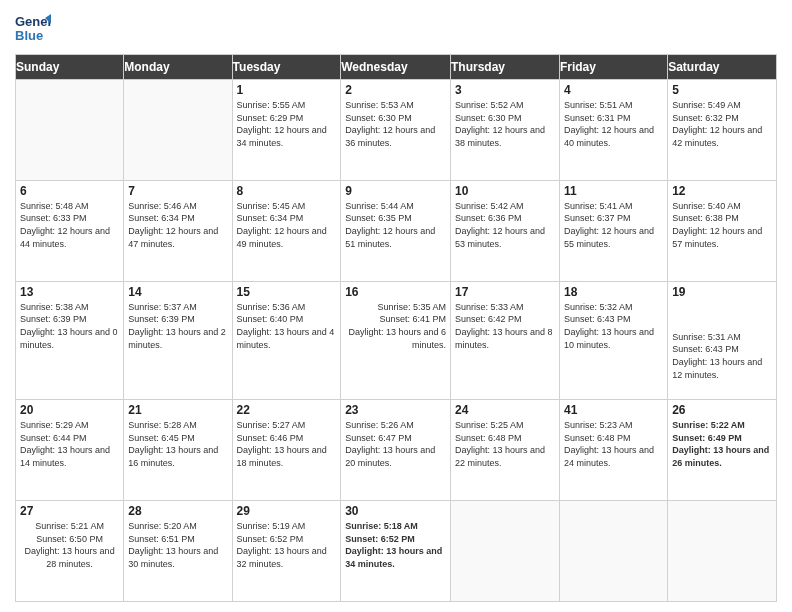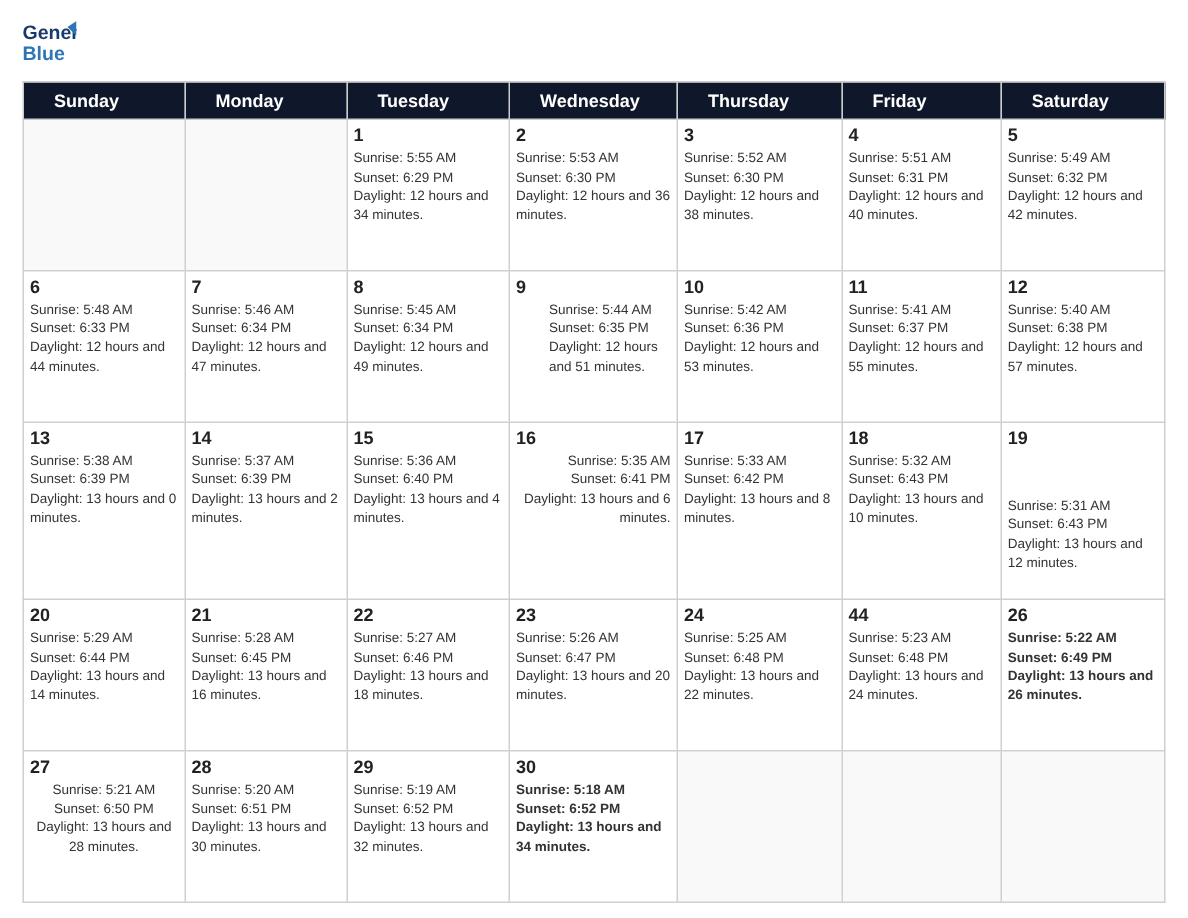--- a/index.html
+++ b/index.html
@@ -35,25 +35,25 @@
     .subtitle {
       font-size: 13px;
       color: #555;
     }
     .calendar {
       width: 100%;
       border-collapse: collapse;
       flex: 1;
     }
     .calendar th {
-      background-color: #0f172a;
+      background-color: #404040;
       color: #fff;
       font-size: 12px;
       font-weight: bold;
-      padding: 5px 20px;
+      padding: 5px 0;
       text-align: left;
       border: 1px solid #ccc;
     }
     .calendar td {
       vertical-align: top;
       border: 1px solid #d0d0d0;
       padding: 3px 4px;
       width: 113px;
       height: 88px;
       font-size: 9.5px;
@@ -161,21 +161,21 @@
 Daylight: 12 hours and 47 minutes.</div>
           </td>
           <td>
             <div class="day-number">8</div>
             <div class="day-info" style="white-space: pre-line;">Sunrise: 5:45 AM
 Sunset: 6:34 PM
 Daylight: 12 hours and 49 minutes.</div>
           </td>
           <td>
             <div class="day-number">9</div>
-            <div class="day-info" style="white-space: pre-line; margin-left: 22px;">Sunrise: 5:44 AM
+            <div class="day-info" style="white-space: pre-line;">Sunrise: 5:44 AM
 Sunset: 6:35 PM
 Daylight: 12 hours and 51 minutes.</div>
           </td>
           <td>
             <div class="day-number">10</div>
             <div class="day-info" style="white-space: pre-line;">Sunrise: 5:42 AM
 Sunset: 6:36 PM
 Daylight: 12 hours and 53 minutes.</div>
           </td>
           <td>
@@ -260,21 +260,21 @@
 Sunset: 6:47 PM
 Daylight: 13 hours and 20 minutes.</div>
           </td>
           <td>
             <div class="day-number">24</div>
             <div class="day-info" style="white-space: pre-line;">Sunrise: 5:25 AM
 Sunset: 6:48 PM
 Daylight: 13 hours and 22 minutes.</div>
           </td>
           <td>
-            <div class="day-number">44</div>
+            <div class="day-number">41</div>
             <div class="day-info" style="white-space: pre-line;">Sunrise: 5:23 AM
 Sunset: 6:48 PM
 Daylight: 13 hours and 24 minutes.</div>
           </td>
           <td>
             <div class="day-number">26</div>
             <div class="day-info" style="white-space: pre-line; font-weight: bold;">Sunrise: 5:22 AM
 Sunset: 6:49 PM
 Daylight: 13 hours and 26 minutes.</div>
           </td>

